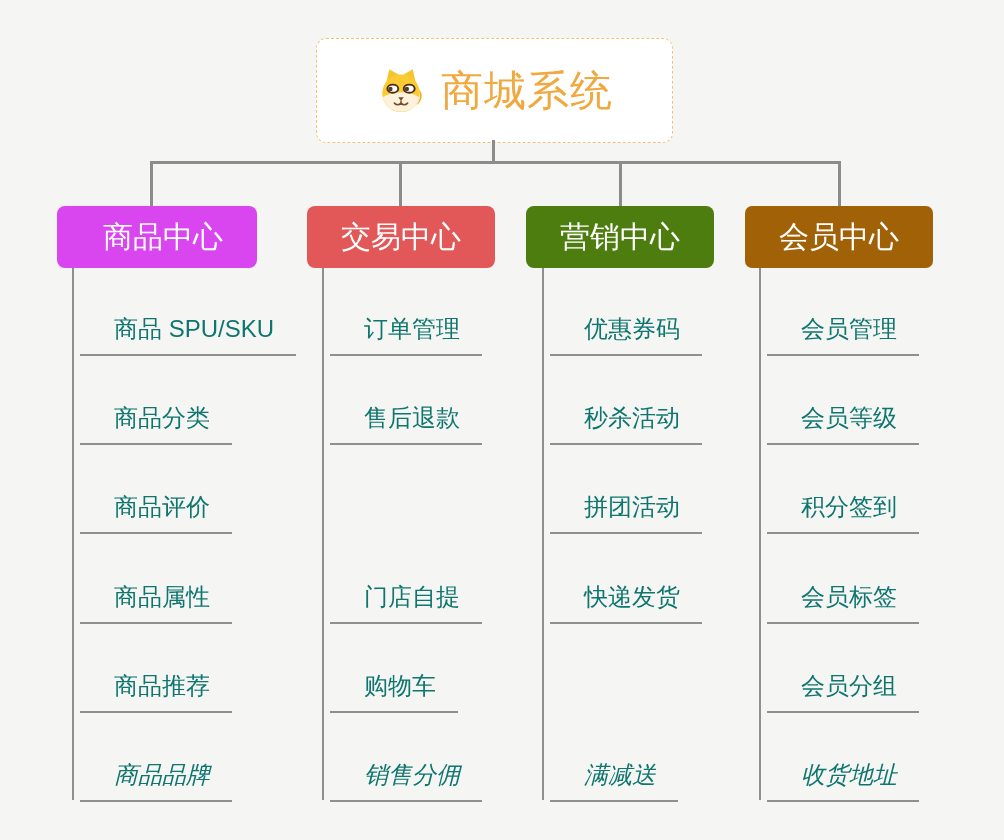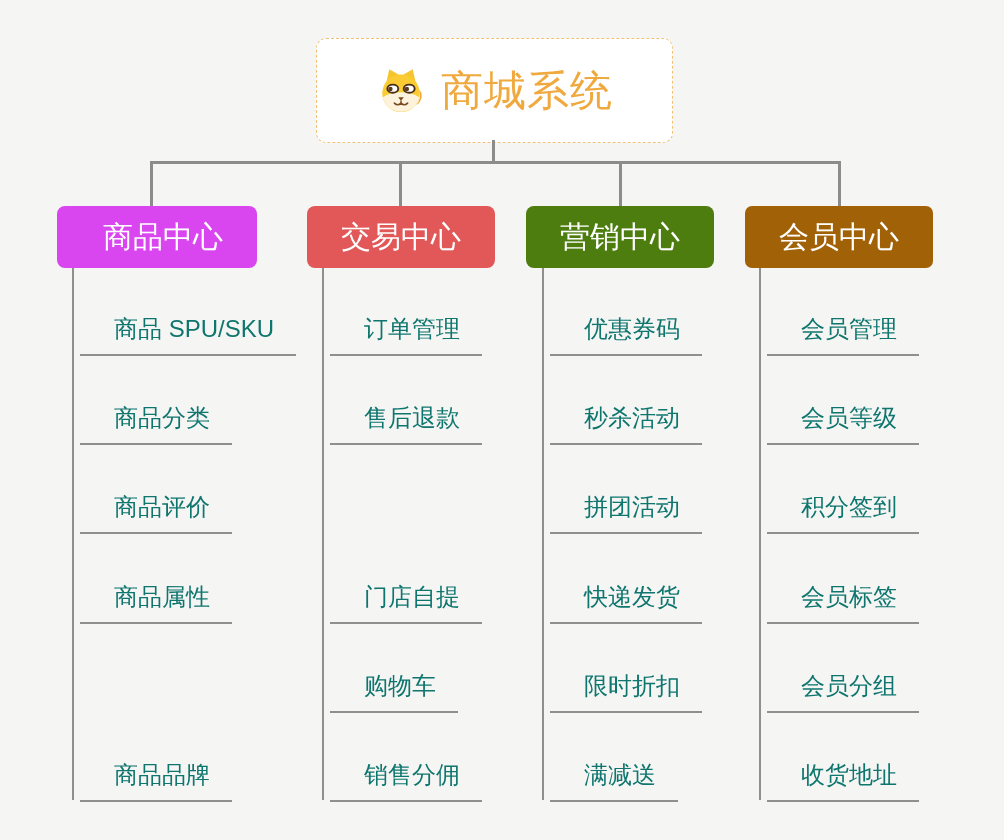--- a/index.html
+++ b/index.html
@@ -45,21 +45,21 @@
   .col1{left:72px;} .col2{left:322px;} .col3{left:542px;} .col4{left:759px;}
   .spine{position:absolute;left:0;top:0;width:2px;height:532px;background:#8f8f8f;}
   .leaf{
     position:absolute;left:8px;transform:translateY(-100%);
     white-space:nowrap;
     font-size:24px;color:#0f766e;
     padding:0 22px 9px 34px;
     border-bottom:2px solid #8f8f8f;
   }
   .r1{top:88px;} .r2{top:177px;} .r3{top:266px;}
-  .r4{top:356px;} .r5{top:445px;} .r6{top:534px;}
+  .r4{top:356px;} .r5{top:445px;} .r6{top:534px;font-style:italic;}
 </style>
 </head>
 <body>
 
 <div class="stage">
 
   <div class="root-node">
     <span class="dog">
       <svg viewBox="0 0 64 64" width="50" height="50" aria-hidden="true">
         <path d="M13 22 L17 4 L31 12 Z" fill="#f6c52e"></path>
@@ -90,39 +90,39 @@
   <div class="branch-node bn2" style="background-color: rgb(226, 88, 88);">交易中心</div>
   <div class="branch-node bn3" style="background-color: #4d7c0f;">营销中心</div>
   <div class="branch-node bn4" style="background-color: #a16207; border-radius: 7px;">会员中心</div>
 
   <div class="col col1">
     <div class="spine"></div>
     <div class="leaf r1">商品 SPU/SKU</div>
     <div class="leaf r2">商品分类</div>
     <div class="leaf r3">商品评价</div>
     <div class="leaf r4">商品属性</div>
+    <div class="leaf r5">商品推荐</div>
     <div class="leaf r6">商品品牌</div>
   </div>
 
   <div class="col col2">
     <div class="spine"></div>
     <div class="leaf r1">订单管理</div>
     <div class="leaf r2">售后退款</div>
     <div class="leaf r4">门店自提</div>
     <div class="leaf r5">购物车</div>
     <div class="leaf r6">销售分佣</div>
   </div>
 
   <div class="col col3">
     <div class="spine"></div>
     <div class="leaf r1">优惠券码</div>
     <div class="leaf r2">秒杀活动</div>
     <div class="leaf r3">拼团活动</div>
     <div class="leaf r4">快递发货</div>
-    <div class="leaf r5">限时折扣</div>
     <div class="leaf r6">满减送</div>
   </div>
 
   <div class="col col4">
     <div class="spine"></div>
     <div class="leaf r1">会员管理</div>
     <div class="leaf r2">会员等级</div>
     <div class="leaf r3">积分签到</div>
     <div class="leaf r4">会员标签</div>
     <div class="leaf r5">会员分组</div>

